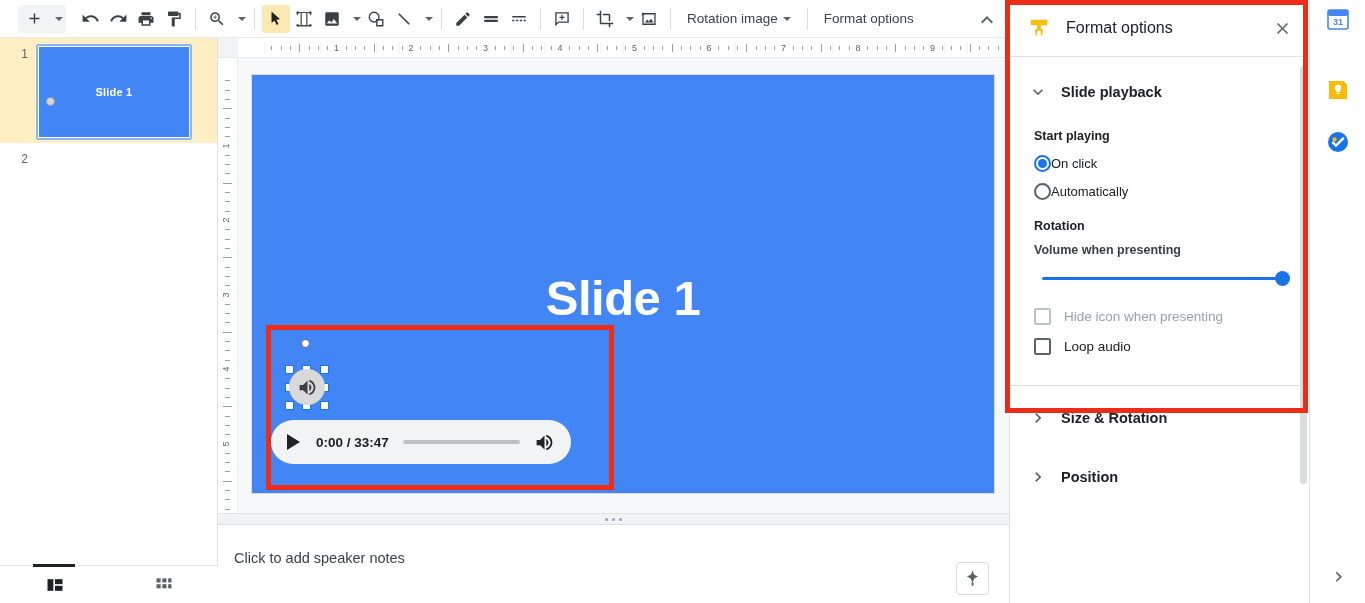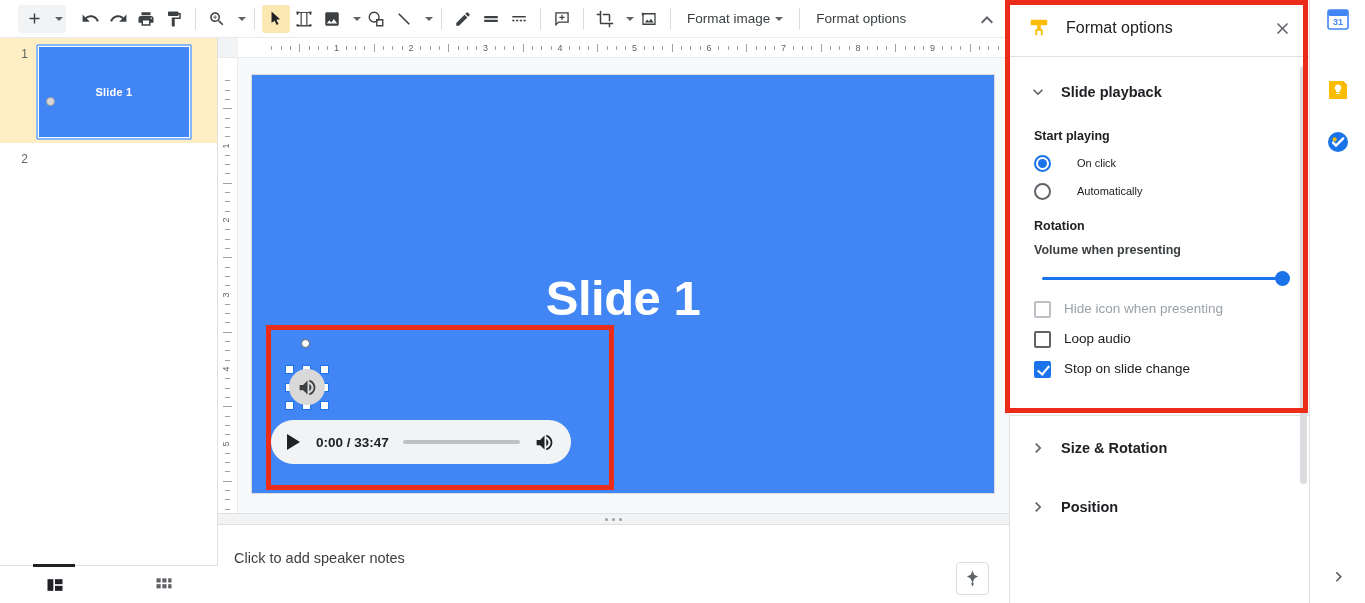--- a/index.html
+++ b/index.html
@@ -145,25 +145,25 @@
   .fo-body { padding: 6px 18px 14px 24px; }
   .fo-sub { font-size:12.5px; color:#202124; font-weight:bold; margin: 8px 0 6px 0;}
   .fo-hint { font-size:12.5px; color:#3c4043; margin: 10px 0 4px 0; font-weight: bold; }
   .radio-row { display:flex; align-items:center; height:28px; cursor:pointer; }
   .radio {
     width:17px;height:17px;border-radius:50%;border:2px solid #5f6368; flex:0 0 auto;
     display:flex;align-items:center;justify-content:center; background:#fff;
   }
   .radio.on { border-color:#1a73e8; }
   .radio.on::after{ content:""; width:9px;height:9px;border-radius:50%;background:#1a73e8; }
-  .radio-label { font-size:11px; color:#202124; margin-left:26px; }
+  .radio-label { font-size:13px; color:#202124; margin-left:0; }
   .slider-wrap { height:28px; display:flex; align-items:center; padding: 6px 8px 0 8px; }
   .slider-track { position:relative; flex:1; height:3px; background:#1a73e8; border-radius:2px; }
   .slider-thumb { position:absolute; right:-7px; top:-6px; width:15px;height:15px;border-radius:50%;background:#1a73e8;}
-  .check-row { display:flex; align-items:flex-start; height:30px; cursor:pointer; }
+  .check-row { display:flex; align-items:center; height:30px; cursor:pointer; }
   .cbox { width:17px;height:17px;border:2px solid #5f6368;border-radius:2px; flex:0 0 auto; background:#fff;}
   .cbox.dim { border-color:#bdc1c6; }
   .cbox.on { background:#1a73e8; border-color:#1a73e8; position:relative; }
   .cbox.on::after{
     content:""; position:absolute; left:4px; top:0px; width:5px;height:10px;
     border:solid #fff; border-width:0 2px 2px 0; transform:rotate(40deg);
   }
   .check-label { font-size:13.5px; color:#202124; margin-left:13px; }
   .check-label.dim { color:#9aa0a6; }
   .fo-divider { height:1px; background:#e0e0e0; margin: 2px 0; }
@@ -303,21 +303,21 @@
       </div>
     <div class="tb-btn">
       <svg width="18" height="18" viewBox="0 0 24 24">
           <path fill="none" stroke="#3c4043" stroke-width="1.7" d="M4 5h16v14H4z"></path>
           <path fill="#3c4043" d="M6.5 16.5l3-4 2.2 2.8 3-3.8 3.3 5z"></path>
           <path fill="#3c4043" d="M2.5 3l4 2.3-4 2.3z"></path>
         </svg>
     </div>
     <div class="tb-sep"></div>
     <div class="tb-text">
-      <span>Format image</span>
+      <span>Rotation image</span>
       <span class="caret-d"></span>
     </div>
     <div class="tb-sep"></div>
     <div class="tb-text">
       <span>Format options</span>
     </div>
     <div class="collapse-up">
       <svg width="24" height="24" viewBox="0 0 24 24">
           <path fill="#5f6368" d="M12 8l-6 6 1.4 1.4L12 10.8l4.6 4.6L18 14z"></path>
         </svg>
@@ -613,24 +613,20 @@
       <div style="height:12px"></div>
 
       <div class="check-row">
         <span class="cbox dim"></span>
         <span class="check-label dim">Hide icon when presenting</span>
       </div>
       <div class="check-row">
         <span class="cbox"></span>
         <span class="check-label">Loop audio</span>
       </div>
-      <div class="check-row">
-        <span class="cbox on"></span>
-        <span class="check-label">Stop on slide change</span>
-      </div>
     </div>
 
     <div class="fo-divider" style="margin-top:10px;"></div>
 
     <div class="fo-section-head" style="height:59px;">
       <span class="fo-chev">
         <svg width="20" height="20" viewBox="0 0 24 24">
             <path fill="#5f6368" d="M8.6 16.6L13.2 12 8.6 7.4 10 6l6 6-6 6z"></path>
           </svg>
       </span>

